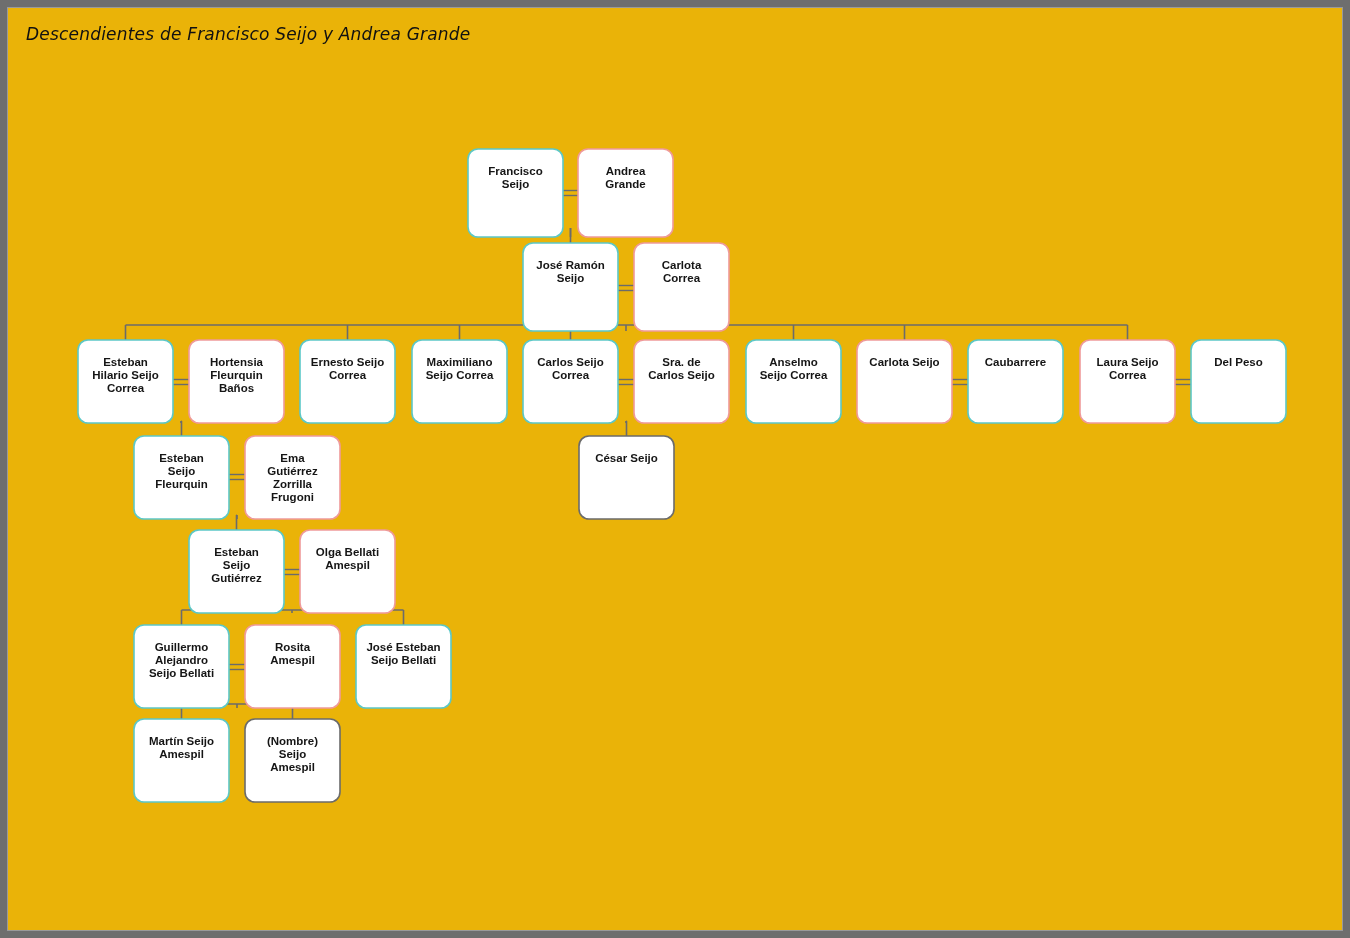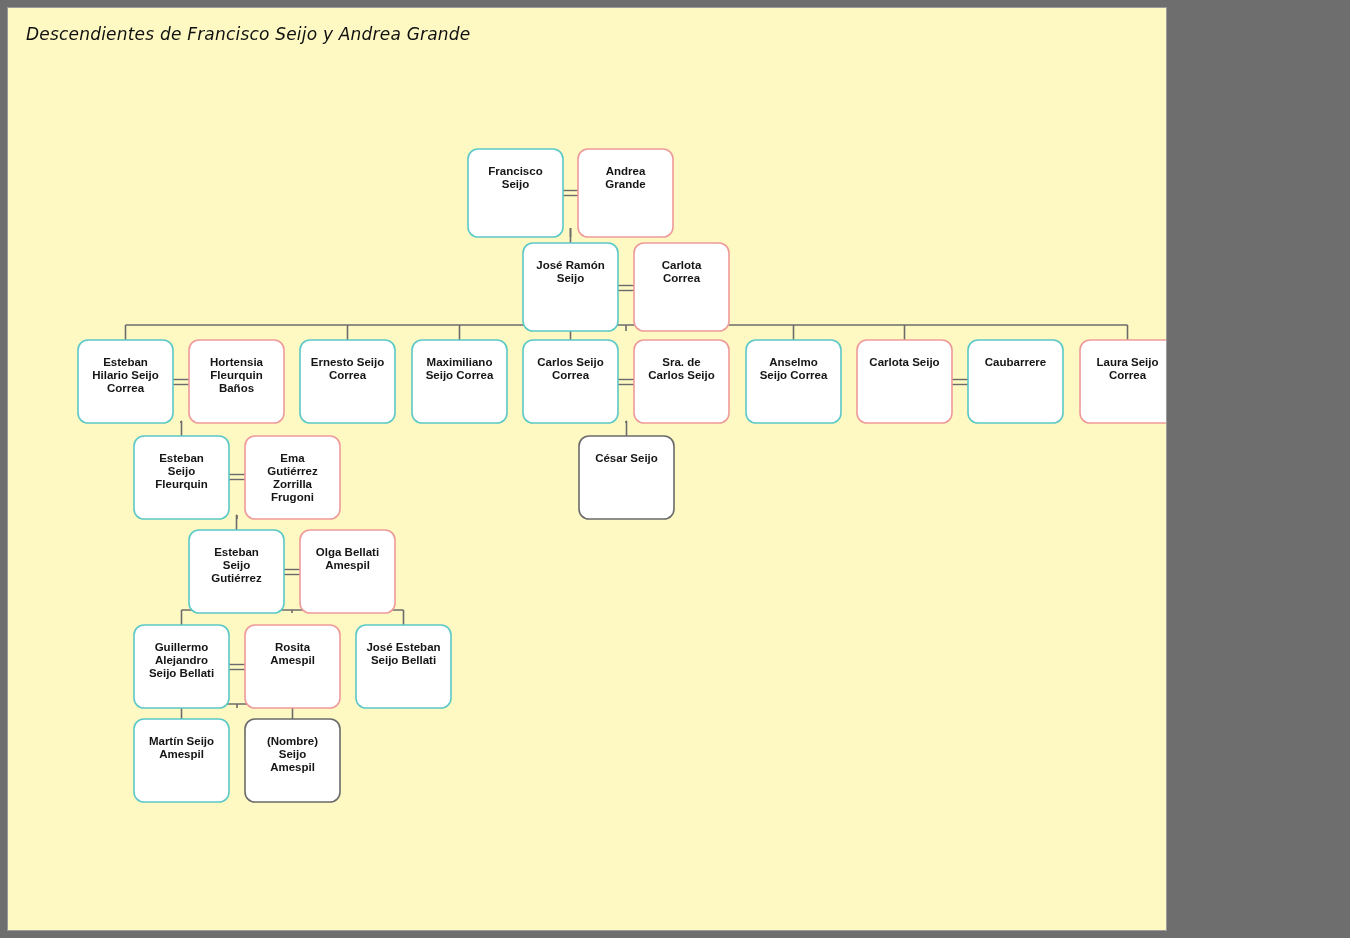--- a/index.html
+++ b/index.html
@@ -12,23 +12,23 @@
     width: 1350px;
     height: 938px;
     background: #6e6e6e;
     font-family: "Liberation Sans", sans-serif;
     overflow: hidden;
   }
   #canvas {
     position: absolute;
     left: 7px;
     top: 7px;
-    width: 1160px;
+    width: 1336px;
     height: 924px;
-    background: #fef9c3;
+    background: #eab308;
     border: 1px solid #9a9a9a;
     box-sizing: border-box;
     overflow: hidden;
   }
   #title {
     position: absolute;
     left: 18px;
     top: 16px;
     font-family: "DejaVu Sans", sans-serif;
     font-style: italic;

